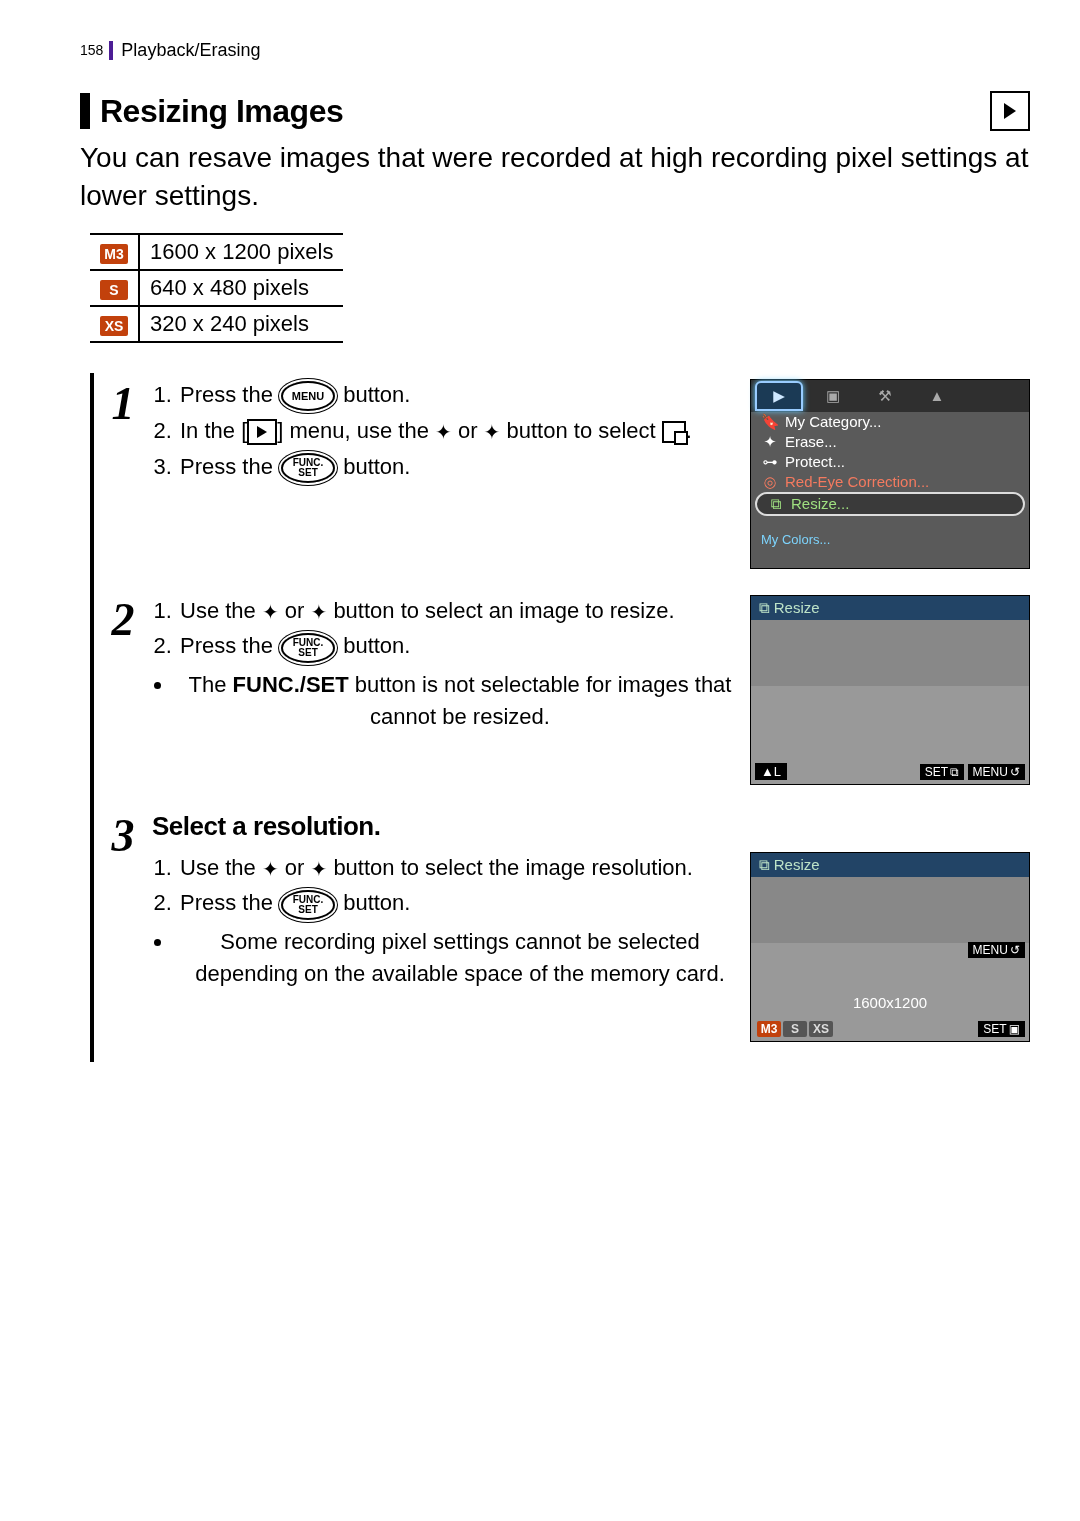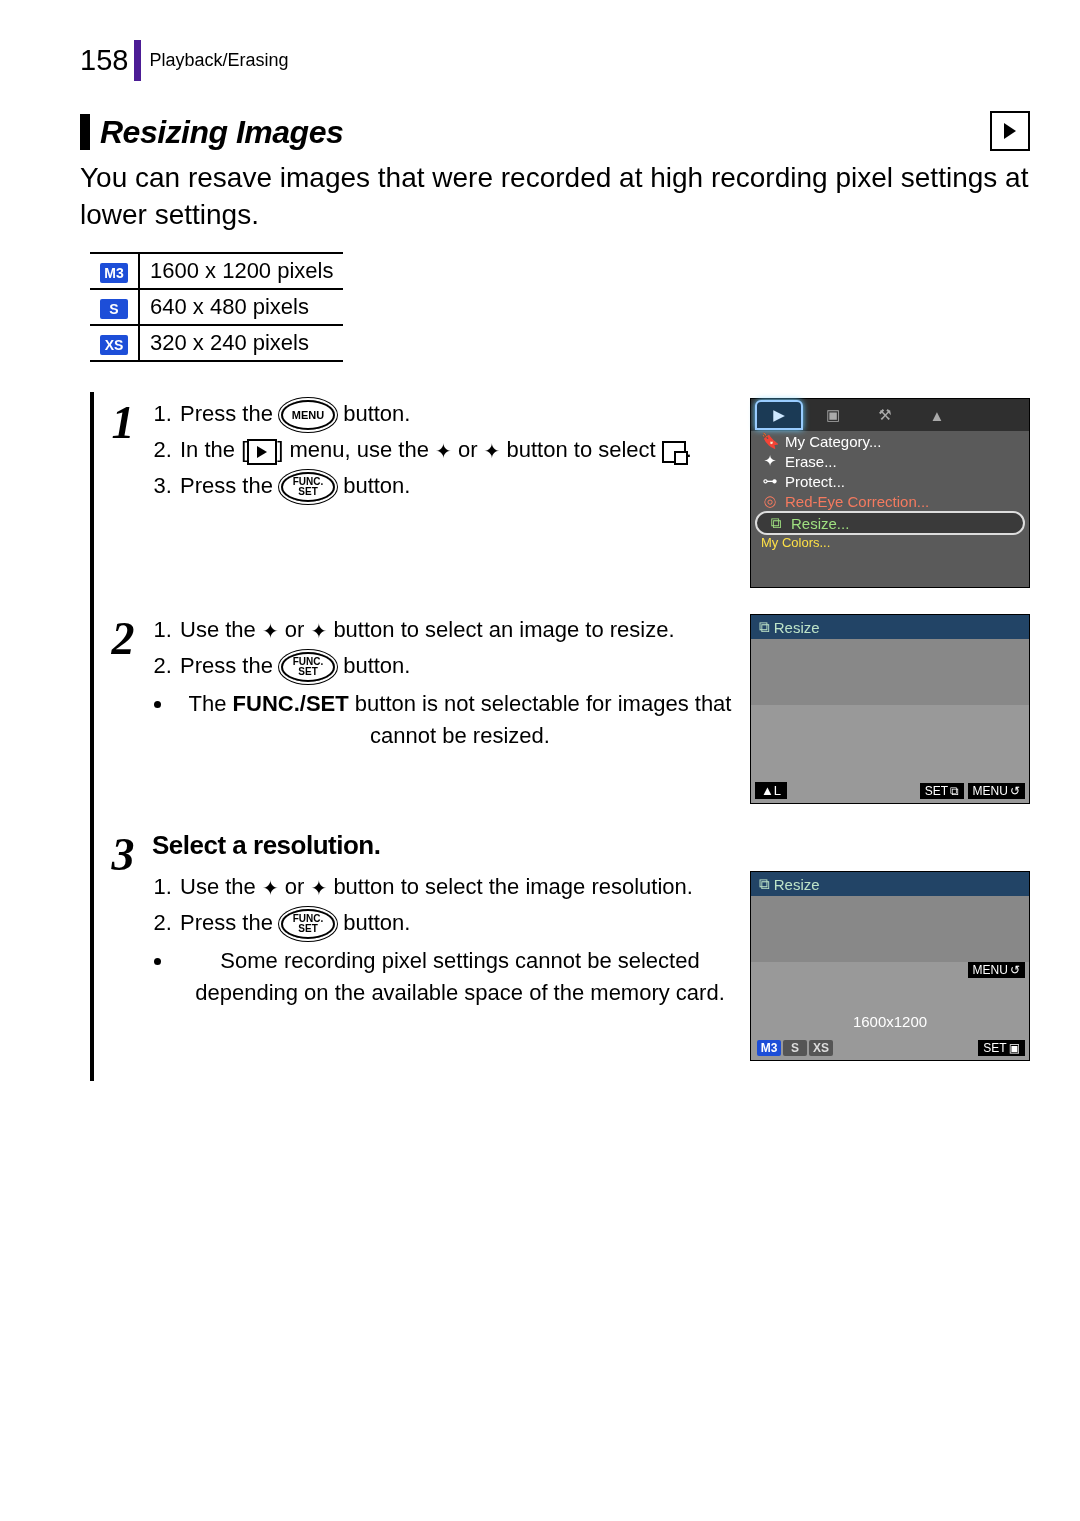--- a/index.html
+++ b/index.html
@@ -15,38 +15,37 @@
   }
 
   
   .page-head {
     display: flex;
     align-items: center;
     font-size: 20px;
     margin-bottom: 30px;
   }
   .page-num {
-    font-size: 29px;
+    font-size: 14px;
     padding-right: 6px;
-    border-right: 7px solid #4c1d95;
+    border-right: 4px solid #4c1d95;
     line-height: 1.4;
   }
   .breadcrumb {
     padding-left: 8px;
     font-size: 18px;
     text-align: right;
   }
 
   
   .title-row {
     display: flex;
-    align-items: flex-end;
+    align-items: center;
     justify-content: space-between;
     margin-bottom: 4px;
-    font-style: italic;
   }
   .title-bar {
     display: flex;
     align-items: center;
   }
   .title-bar .accent {
     width: 10px;
     height: 36px;
     background: #000;
     margin-right: 10px;
@@ -80,21 +79,21 @@
     padding: 4px 10px;
     font-size: 22px;
     border-top: 2px solid #000;
     border-bottom: 2px solid #000;
   }
   table.sizes td:first-child { border-right: 2px solid #000; text-align:center; }
   .chip {
     display: inline-block;
     min-width: 22px;
     padding: 0 3px;
-    background: #1d4ed8;
+    background: #c2410c;
     color: #fff;
     font-size: 14px;
     font-weight: bold;
     text-align: center;
     border-radius: 2px;
     line-height: 20px;
   }
 
   
   .steps-wrap {
@@ -204,21 +203,21 @@
   }
   .lcd .menu-list .row.red { color: #f47a5f; }
   .lcd .menu-list .row.hl {
     border: 2px solid #ddd;
     border-radius: 14px;
     margin: 0 4px;
     color: #9fe080;
     background: #3a3a3a;
   }
   .lcd .menu-list .row .mi { width:18px; text-align:center; }
-  .lcd .cut { color:#fde047; margin-left:10px; font-size:13px; }
+  .lcd .cut { color:#7dd3fc; margin-left:10px; font-size:13px;margin-top:16px; }
 
   .lcd .hdr {
     background:#246; color:#bde3c8; font-size:15px; padding:3px 8px;
     display:flex; align-items:center; gap:4px;
   }
   .lcd .photo {
     flex:1; background: #777; position:relative;
     background-image: linear-gradient(#888 0 40%, #999 40% 100%);
   }
   .lcd2, .lcd3 { display:flex; flex-direction:column; }

